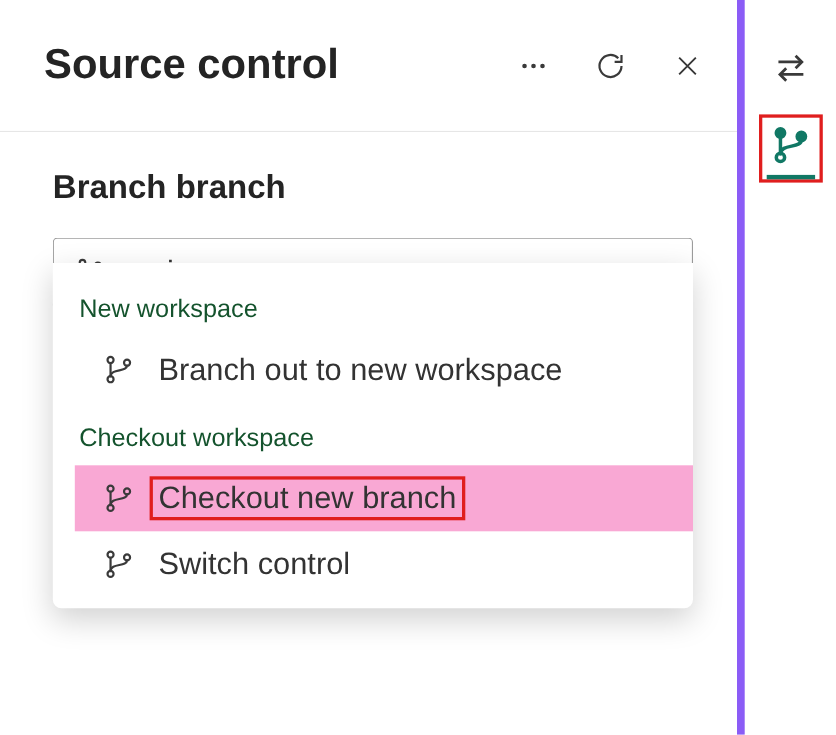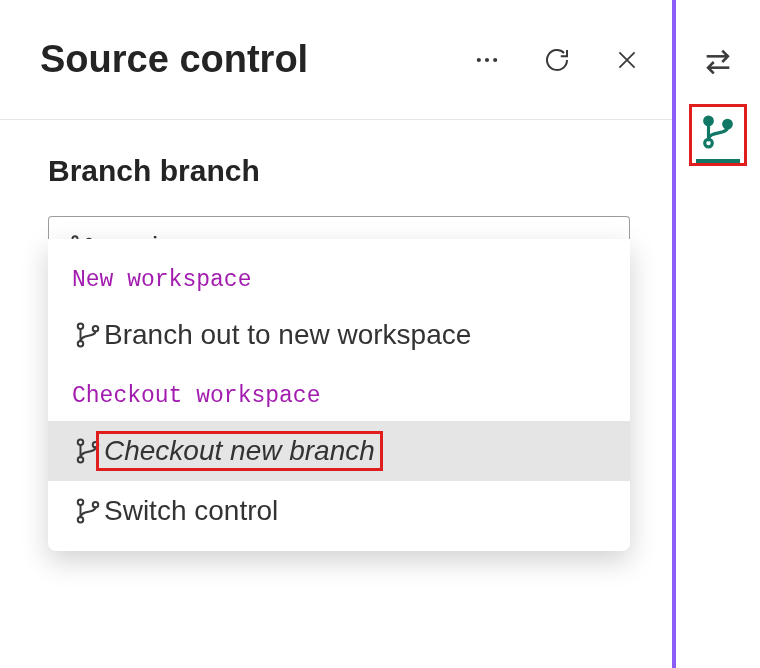--- a/index.html
+++ b/index.html
@@ -1,21 +1,21 @@
 <!DOCTYPE html>
 <html><head>
 <meta charset="utf-8">
 <style>
   * { box-sizing: border-box; margin: 0; padding: 0; }
   html, body { width: 760px; height: 668px; font-family: "Segoe UI", Arial, sans-serif; background: #fff; color: #242424; }
 
   .root { display: flex; width: 760px; height: 668px; }
 
   
-  .panel { flex: 1; border-right: 4px solid #8b5cf6; position: relative; }
+  .panel { flex: 1; border-right: 7px solid #8b5cf6; position: relative; }
 
   
   .rail { width: 84px; display: flex; flex-direction: column; align-items: center; padding-top: 40px; gap: 20px; position: relative; }
 
   .rail-btn { width: 44px; height: 44px; display: flex; align-items: center; justify-content: center; cursor: pointer; }
   .rail-highlight { border: 3px solid #e01e1e; padding: 6px 4px 0 4px; }
   .rail-highlight .underline { width: 44px; height: 4px; background: #117865; margin-top: 8px; }
 
   
   .hdr { display: flex; align-items: center; height: 120px; padding: 0 28px 0 40px; border-bottom: 1px solid #e6e6e6; }
@@ -28,23 +28,23 @@
   .section-label { font-size: 30px; font-weight: 600; margin-bottom: 28px; }
 
   
   .dd { width: 582px; border: 1px solid #9c9c9c; border-bottom: 2px solid #555; height: 62px; display: flex; align-items: center; padding: 0 20px 0 18px; gap: 16px; cursor: pointer; border-radius: 4px 4px 0 0; }
   .dd-label { flex: 1; font-size: 28px; color: #333; }
   .chev { width: 28px; height: 28px; display: flex; align-items: center; justify-content: center; }
   .dd-icon { width: 30px; height: 30px; display:flex; align-items:center; justify-content:center; }
 
   
   .menu { position: absolute; width: 582px; top: 119px; background: #fff; box-shadow: 0 10px 28px rgba(0,0,0,0.18); border-radius: 0 0 8px 8px; padding: 10px 0 10px 0; z-index: 5; }
-  .menu-group { font-size: 23px; color: #a21caf; padding: 18px 24px 12px 24px; font-family: Liberation Mono, monospace; }
-  .menu-item { display: flex; align-items: flex-start; padding: 14px 24px; font-size: 28px; color: #333; cursor: pointer; }
-  .menu-item:hover, .menu-item.sel { background: #e5e5e5; font-style: italic; }
+  .menu-group { font-size: 23px; color: #14532d; padding: 18px 24px 12px 24px; }
+  .menu-item { display: flex; align-items: flex-start; gap: 20px; padding: 14px 24px; font-size: 28px; color: #333; cursor: pointer; margin-left: 20px; }
+  .menu-item:hover, .menu-item.sel { background: #f9a8d4; }
   .menu-icon { width: 32px; height: 32px; display:flex; align-items:center; justify-content:center; }
   .menu-item .label-box { position: relative; }
   .label-box.hl::after { content:""; position:absolute; left:-8px; right:-8px; top:-4px; bottom:-4px; border:3px solid #e01e1e; pointer-events:none; }
 </style>
 </head>
 <body>
 
 <div class="root">
   <div class="panel">
 

